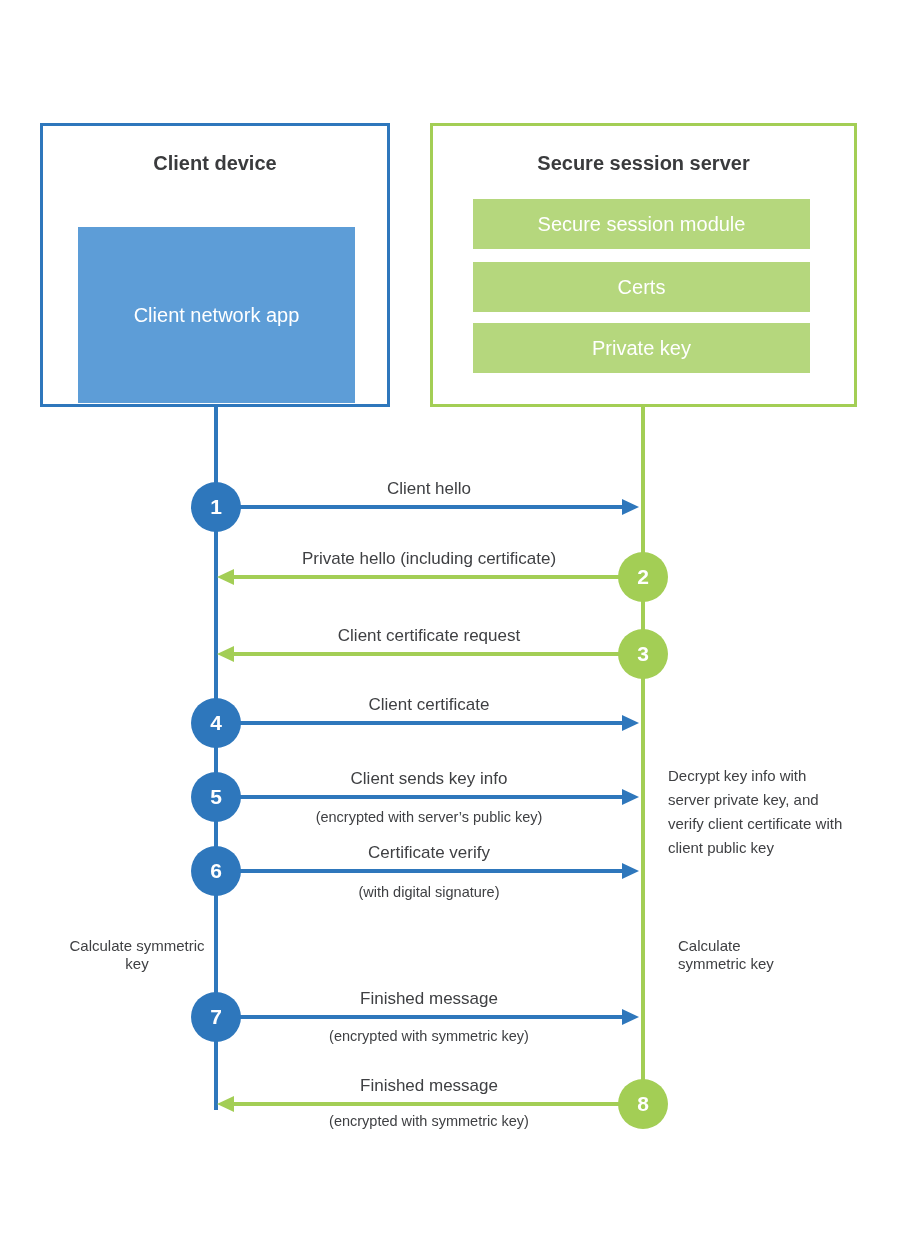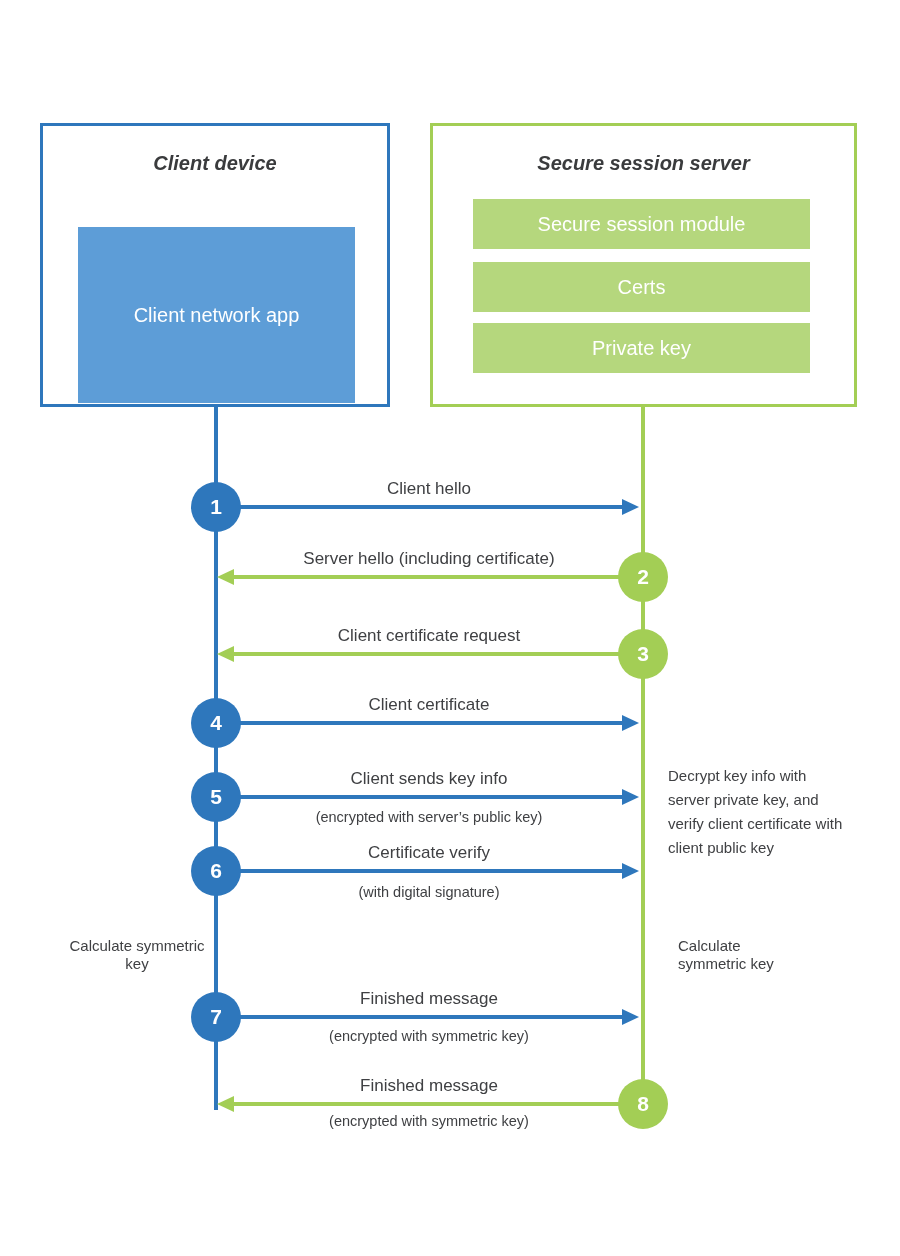--- a/index.html
+++ b/index.html
@@ -33,21 +33,20 @@
     background: #ffffff;
   }
   .entity-box.client { left: 40px;  width: 350px; border: 3px solid #2e77bc; }
   .entity-box.server { left: 430px; width: 427px; border: 3px solid #a3ce55; }
   .entity-title {
     margin-top: 26px;
     text-align: center;
     font-size: 20px;
     font-weight: bold;
     color: #3a3b3d;
-    font-style: italic;
   }
   .client-inner {
     position: absolute;
     left: 78px;
     top: 199px;
     width: 277px;
     height: 176px;
     background: #5d9dd7;
     display: flex;
     align-items: center;
@@ -157,21 +156,21 @@
       </div>
     <div class="msg-label" style="top:479px">Client hello</div>
   </div>
 
   <div>
     <div class="shaft green" style="left:233px;top:575px;width:410px"></div>
     <div class="head left" style="left:217px;top:569px"></div>
     <div class="circle green" style="left:618px;top:552px">
         <span>2</span>
       </div>
-    <div class="msg-label" style="top:549px">Server hello (including certificate)</div>
+    <div class="msg-label" style="top:549px">Private hello (including certificate)</div>
   </div>
 
   <div>
     <div class="shaft green" style="left:233px;top:652px;width:410px"></div>
     <div class="head left" style="left:217px;top:646px"></div>
     <div class="circle green" style="left:618px;top:629px">
         <span>3</span>
       </div>
     <div class="msg-label" style="top:626px">Client certificate request</div>
   </div>

